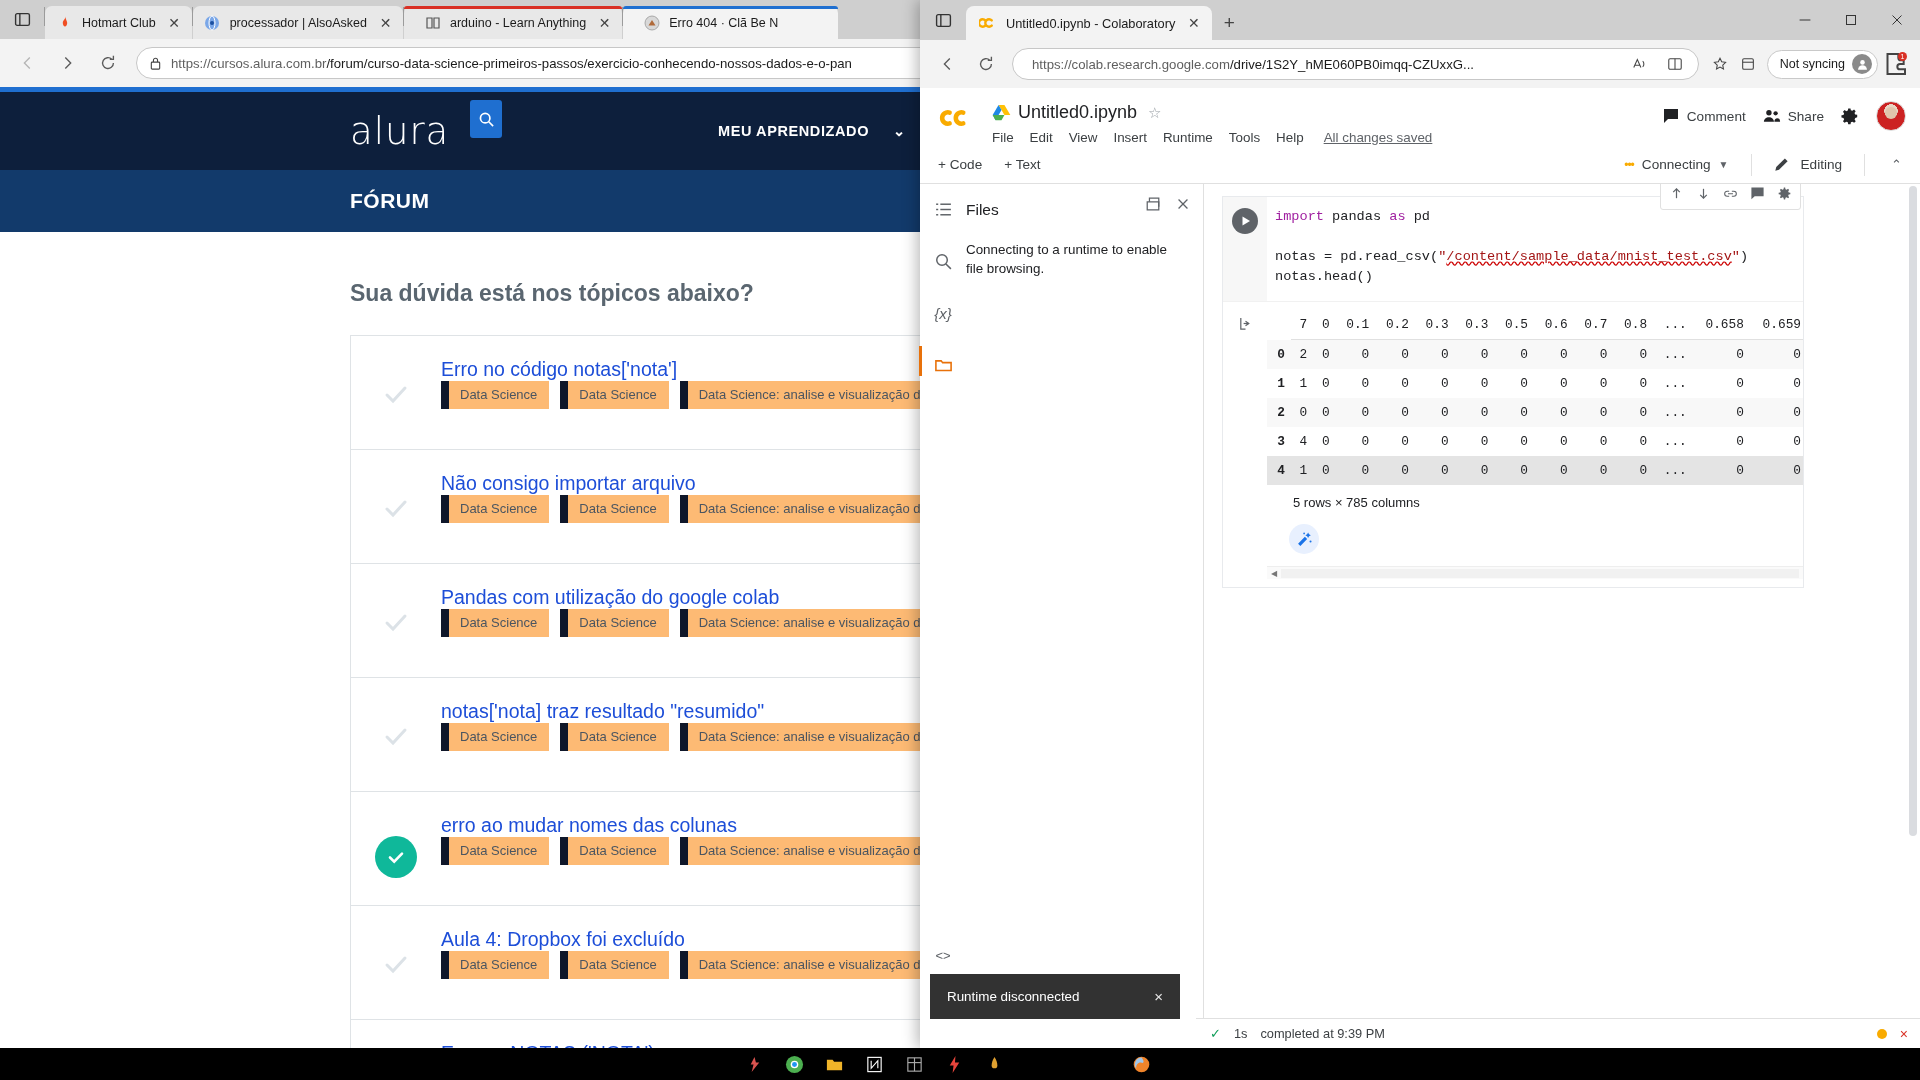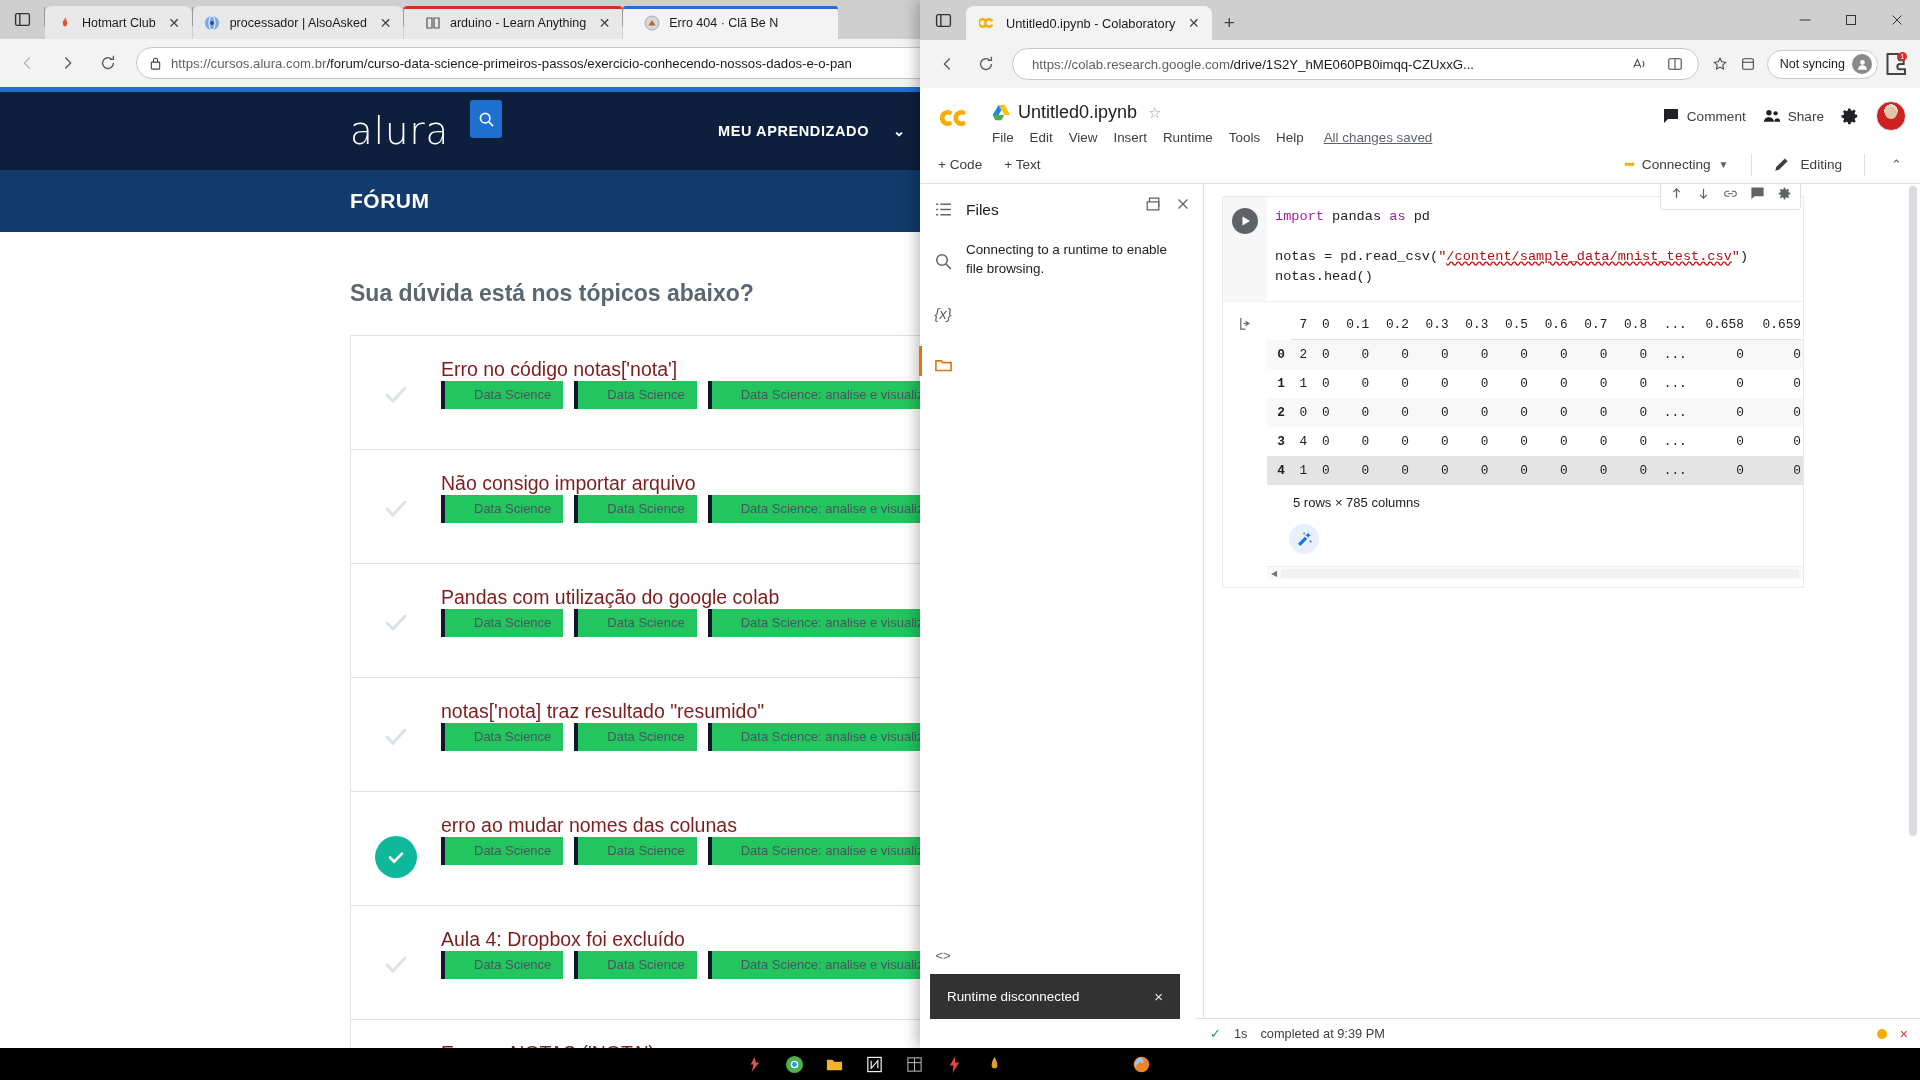--- a/index.html
+++ b/index.html
@@ -97,25 +97,25 @@
   }
   .topic-check { width: 90px; flex: 0 0 90px; display:flex; align-items:center; justify-content:center; padding-top:22px; }
   .topic-check svg { width: 30px; height: 30px; }
   .topic-check.solved { }
   .solved-circle {
     width: 42px; height: 42px; border-radius: 50%; background: #0fb89a;
     display: flex; align-items: center; justify-content: center;
   }
   .solved-circle svg { width: 22px; height: 22px; stroke: #fff; }
   .topic-main { flex: 1; padding-right: 18px; }
-  .topic-title { color: #7f1d1d; font-size: 19.5px; }
+  .topic-title { color: #1d4ed8; font-size: 19.5px; }
   .topic-tags { display: flex; gap: 11px; }
   .tag {
-    background: #22c55e; border-left: 4px solid #0f172a; color: #4b5560;
-    font-size: 13px; padding: 6px 12px 7px 29px; white-space: nowrap;
+    background: #fdba74; border-left: 8px solid #0f172a; color: #4b5560;
+    font-size: 13px; padding: 6px 12px 7px 11px; white-space: nowrap;
   }
 
   
   #chrome-window {
     position: absolute; left: 920px; top: 0; width: 1000px; height: 1048px;
     background: #4c1d95; box-shadow: -3px 0 14px rgba(0,0,0,.28);
   }
   #chrome-tabstrip {
     height: 40px; background: #cfcfcf; display: flex; align-items: flex-end; padding-left: 0;
   }

